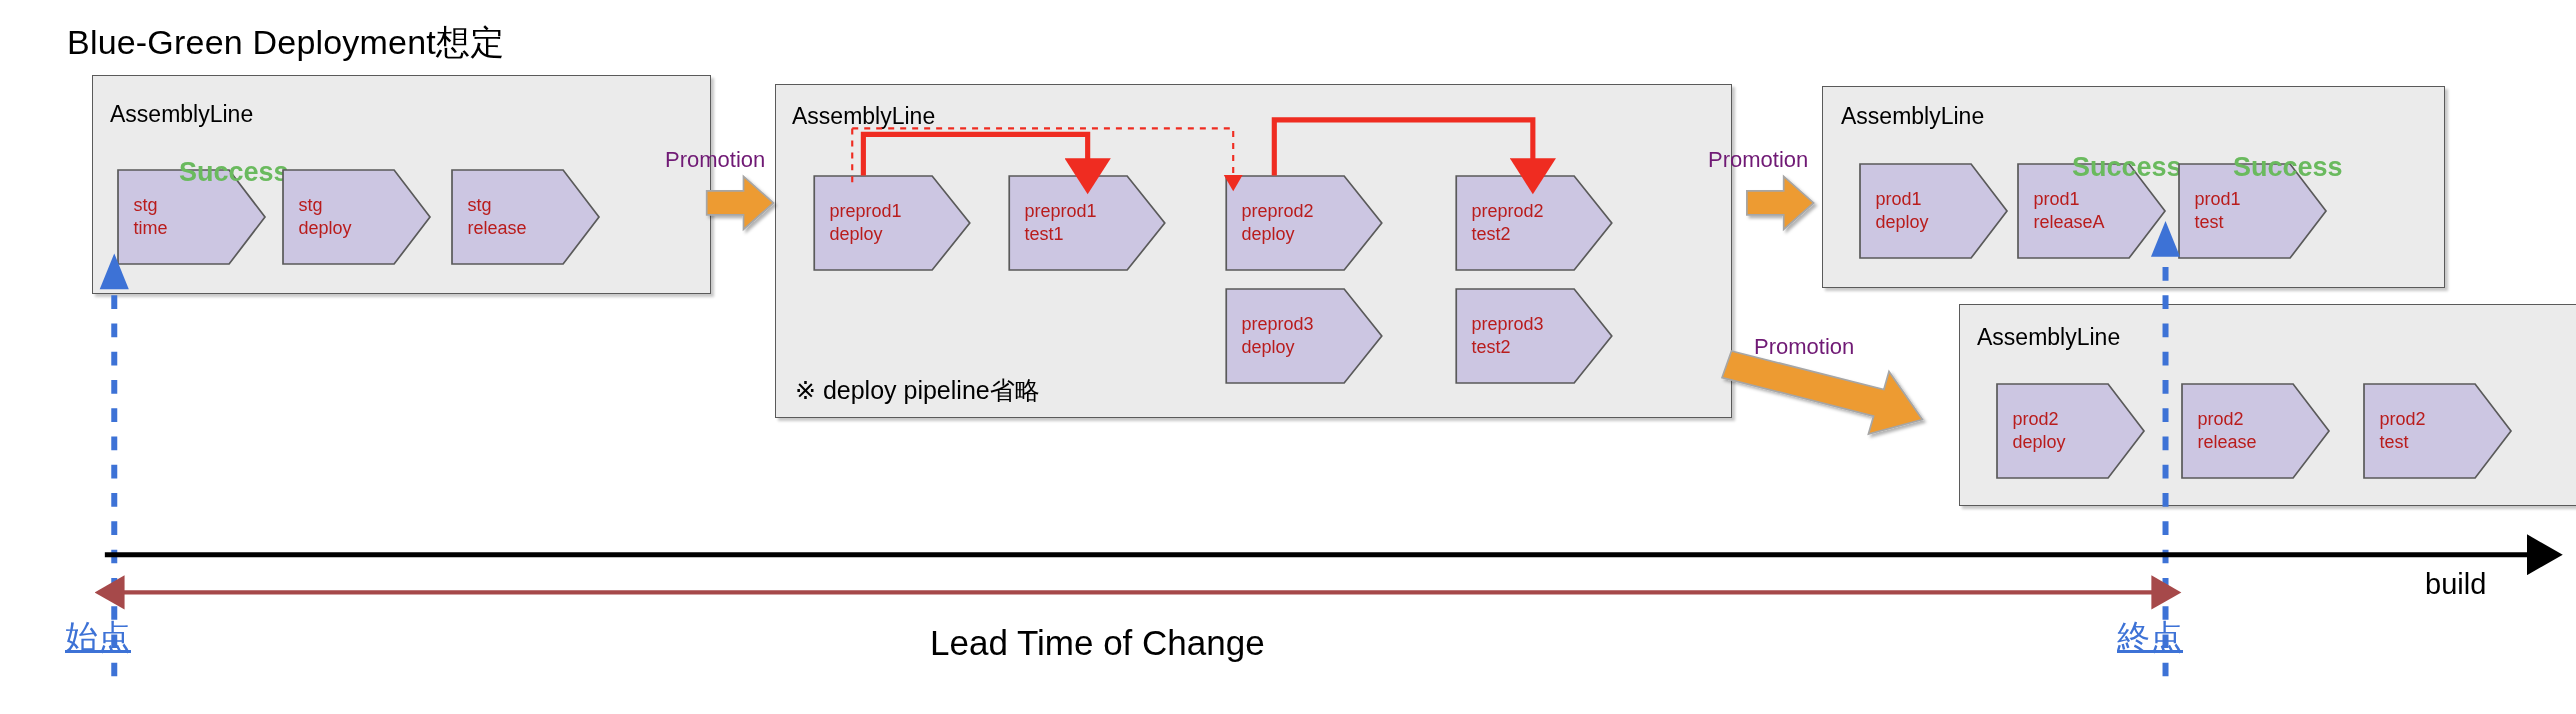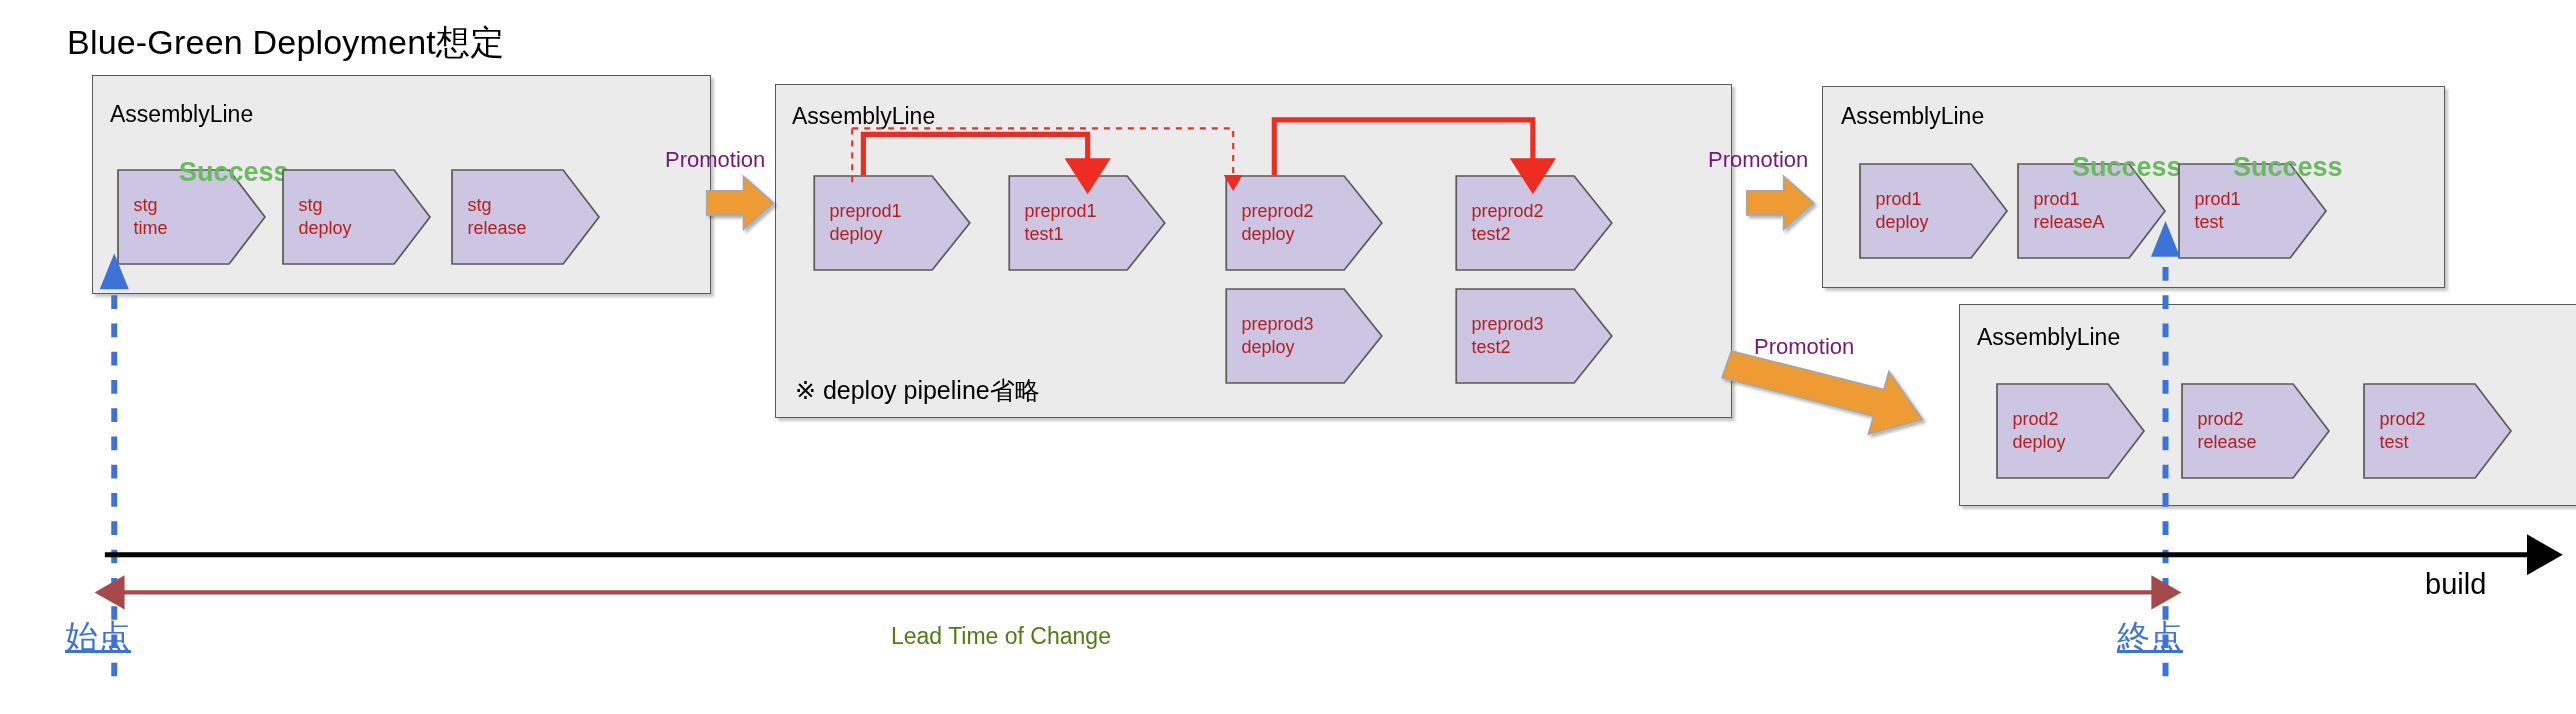--- a/index.html
+++ b/index.html
@@ -25,21 +25,21 @@
   .success{position:absolute;font-size:27px;color:#6aba5e;font-weight:bold;white-space:nowrap;}
 
   
   .promo-label{position:absolute;font-size:22px;color:#701a75;white-space:nowrap;}
 
   
   #overlay{position:absolute;left:0;top:0;width:2576px;height:714px;overflow:visible;}
 
   
   .blue-text{position:absolute;font-size:33px;color:#3d72d6;white-space:nowrap;text-decoration:underline;}
-  .ltc-text{position:absolute;font-size:23px;color:#4d7c0f;white-space:nowrap;}
+  .ltc-text{position:absolute;font-size:35px;color:#000000;white-space:nowrap;margin-left:39px;}
   .time-text{position:absolute;font-size:29px;color:#000;white-space:nowrap;}
   .note-text{position:absolute;font-size:25px;color:#000;white-space:nowrap;}
 </style>
 </head>
 <body>
 
 <div class="abs" id="page-title">Blue-Green Deployment想定</div>
 
 <div class="abs al-box" style="left:92px;top:75px;width:619px;height:219px;"></div>
 <div class="al-label" style="left:110px;top:101px;">AssemblyLine</div>

